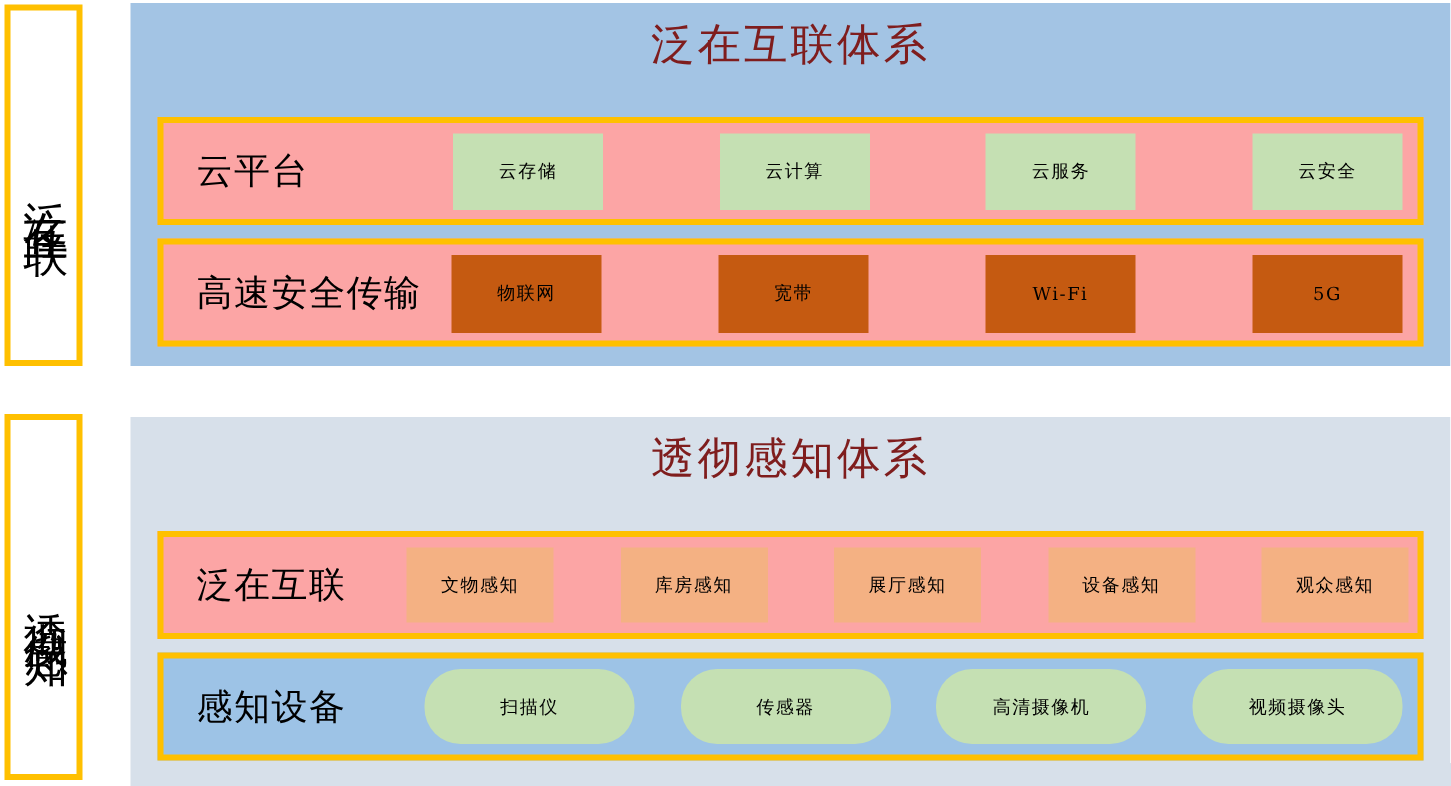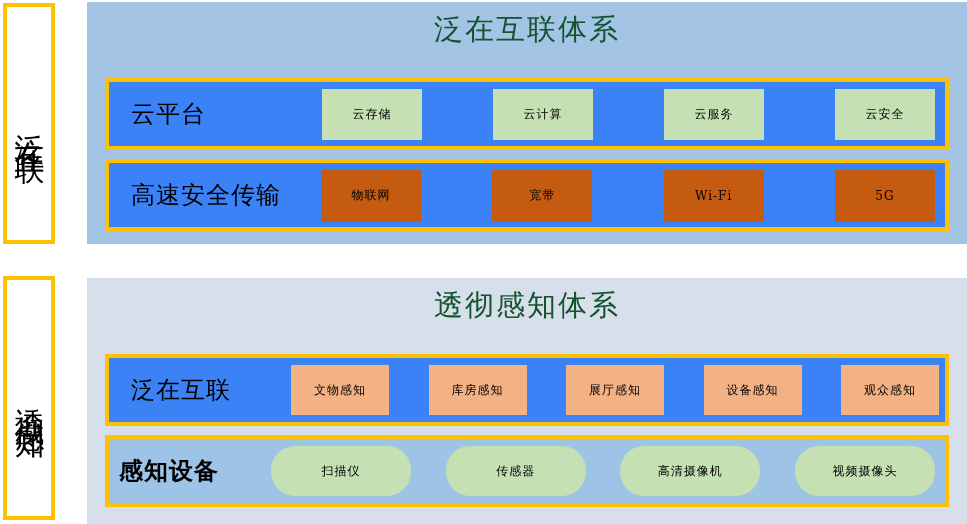--- a/index.html
+++ b/index.html
@@ -70,40 +70,40 @@
   }
   #section-bottom .panel {
     top: 4px;
     height: 274px;
     background: #D7E0EA;
   }
 
   .panel-title {
     text-align: center;
     font-size: 29px;
-    color: #14532d;
+    color: #7f1d1d;
     padding-top: 12px;
     letter-spacing: 2px;
     line-height: 1.1;
   }
 
   
   .row {
     position: absolute;
     left: 18px;
     right: 18px;
     border: 4px solid #FFC000;
     box-sizing: border-box;
     display: flex;
     align-items: center;
   }
   .row-1 { top: 76px;  height: 72px; }
   .row-2 { top: 157px; height: 72px; }
 
-  .row-peach { background: #3b82f6; gap: 20px; }
+  .row-peach { background: #fca5a5; }
   .row-blue  { background: #9DC3E6; }
 
   .row-label {
     font-size: 24px;
     color: #000000;
     white-space: nowrap;
     letter-spacing: 1px;
     flex: 0 0 auto;
   }
 
@@ -139,21 +139,21 @@
   #row-transmit .row-label { margin-left: 22px; }
   #row-transmit .chip { width: 100px; height: 52px; }
   #row-transmit .chips { justify-content: space-between; padding: 1px 10px 0 20px; }
 
   
   #row-data .row-label { margin-left: 22px; }
   #row-data .chip { width: 98px; height: 50px; }
   #row-data .chips { justify-content: space-between; padding: 0 6px 0 40px; }
 
   
-  #row-device .row-label { margin-left: 10px; font-weight: bold; }
+  #row-device .row-label { margin-left: 22px; }
   #row-device .chip { height: 50px; padding: 0 28px; min-width: 84px; border-radius: 24px; }
   #row-device .chips { justify-content: space-between; padding: 0 10px 0 52px; }
 </style>
 </head>
 <body>
 
 <div class="diagram">
 
   <div class="section" id="section-top">
 

